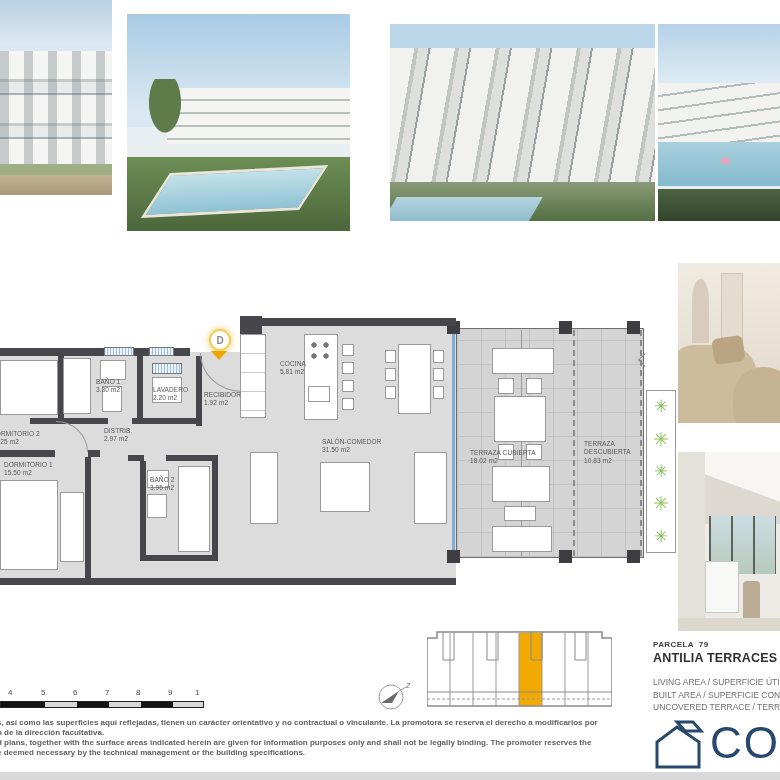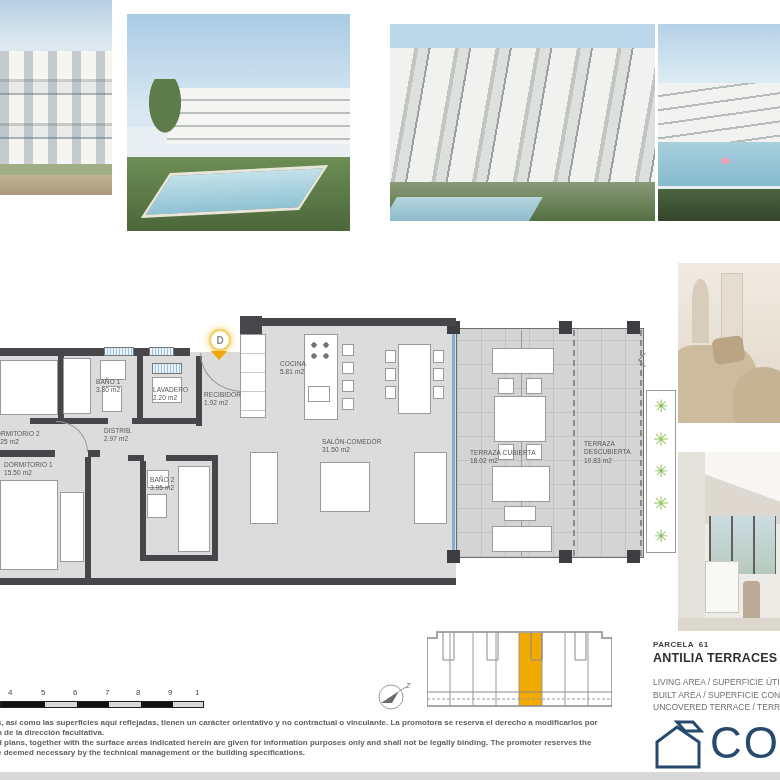--- a/index.html
+++ b/index.html
@@ -296,21 +296,21 @@
     <span class="tick" style="left:136px;top:0;">8</span>
     <span class="tick" style="left:168px;top:0;">9</span>
     <span class="tick" style="left:195px;top:0;">1</span>
     <div class="abs" style="left:0;top:13px;width:204px;height:7px;border:1px solid #222;box-sizing:border-box;background:#d8d8d8;">
       <div class="seg" style="left:0;width:44px;background:#121212;"></div>
       <div class="seg" style="left:76px;width:32px;background:#121212;"></div>
       <div class="seg" style="left:140px;width:32px;background:#121212;"></div>
     </div>
   </div>
 
-  <div class="abs" style="left:653px;top:640px;font-size:8px;font-weight:bold;color:#3f4041;letter-spacing:.4px;white-space:pre;">PARCELA  61</div>
+  <div class="abs" style="left:653px;top:640px;font-size:8px;font-weight:bold;color:#3f4041;letter-spacing:.4px;white-space:pre;">PARCELA  79</div>
   <div class="abs" style="left:653px;top:651px;font-size:12.5px;font-weight:bold;color:#2f2f31;letter-spacing:.2px;white-space:nowrap;">ANTILIA TERRACES IV</div>
   <div class="abs" style="left:653px;top:676px;width:130px;">
     <div class="legend-line">LIVING AREA / SUPERFICIE ÚTIL I</div>
     <div class="legend-line">BUILT AREA / SUPERFICIE CONST</div>
     <div class="legend-line">UNCOVERED TERRACE / TERRAZ</div>
   </div>
 
   <div class="abs" style="left:650px;top:718px;width:130px;height:52px;overflow:visible;">
     <svg width="56" height="50" viewBox="0 0 56 50" style="position:absolute;left:0;top:2px;">
       <path d="M7,47 L7,22 L27,7 L49,22 L49,47 Z" fill="none" stroke="#27496D" stroke-width="3" stroke-linejoin="miter"></path>

